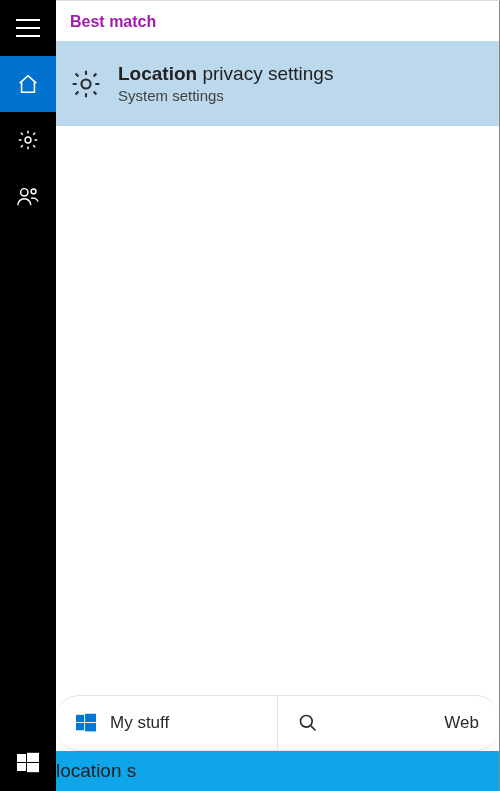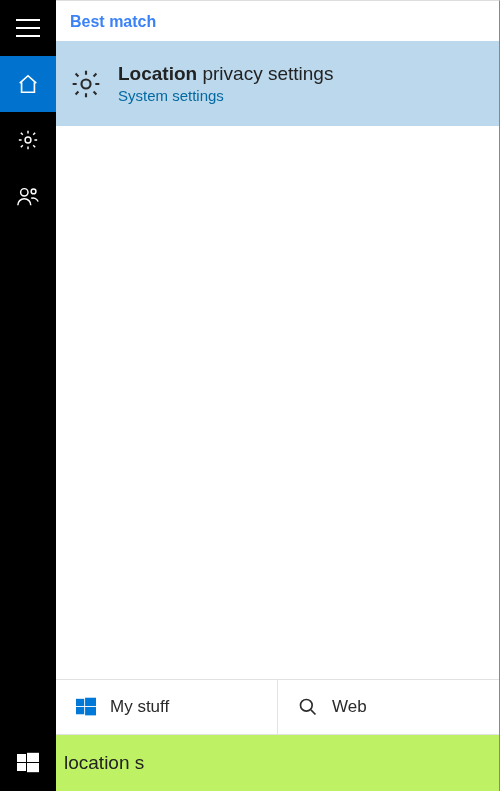--- a/index.html
+++ b/index.html
@@ -5,38 +5,38 @@
     * { margin: 0; padding: 0; box-sizing: border-box; font-family: "Segoe UI", Arial, sans-serif; }
     body { width: 500px; height: 791px; display: flex; background: #f7f7f7; overflow: hidden; }
     
     .sidebar { width: 56px; background: #000; display: flex; flex-direction: column; }
     .sb-item { height: 56px; display: flex; align-items: center; justify-content: center; color: #fff; cursor: pointer; }
     .sb-item.selected { background: #0173cf; }
     .sb-spacer { flex: 1; }
     
     .main { flex: 1; display: flex; flex-direction: column; background: #fff; border-right: 1px solid #888; border-top: 1px solid #ddd; }
     .results { flex: 1; }
-    .section-hdr { font-weight: 700; font-size: 16px; color: #3b82f6; padding: 12px 14px 10px; }
+    .section-hdr { font-weight: 700; font-size: 16px; color: #a21caf; padding: 12px 14px 10px; }
     
     .result { display: flex; align-items: center; padding: 10px 14px; }
     .result.best { background: #bcd8ec; padding: 22px 14px; }
     .result .ricon { width: 32px; display: flex; align-items: center; justify-content: center; color: #2c2c2c; flex-shrink: 0; }
     .result .ricon.sm { width: 26px; }
     .result .rtext { margin-left: 16px; }
     .title { font-size: 19px; color: #222; }
     .title .bold { font-weight: 700; }
-    .sub { font-size: 15px; color: #0369a1; margin-top: 2px; }
+    .sub { font-size: 15px; color: #404040; margin-top: 2px; }
     .single { font-size: 18px; color: #303030; }
     
-    .filter-row { display: flex; height: 56px; border-top: 1px solid #e2e2e2; border-bottom: 1px solid #e2e2e2; }
+    .filter-row { display: flex; height: 56px; border-top: 1px solid #e2e2e2; border-bottom: 1px solid #e2e2e2; border-radius: 23px; }
     .filter { flex: 1; display: flex; align-items: center; padding: 0 20px; cursor: pointer; }
     .filter .ftext { font-size: 17px; color: #2a2a2a; margin-left: 14px; }
-    .filter + .filter { border-left: 1px solid #e2e2e2; }
+    .filter + .filter { border-left: 1px solid #e2e2e2; justify-content: space-between; }
     
-    .search-row { height: 56px; display: flex; align-items: center; padding: 0 8px; background: #bef264; position: relative; }
+    .search-row { height: 40px; display: flex; align-items: center; padding: 0 0; background: #0ea5e9; position: relative; }
     .search-input { border: none; outline: none; background: transparent; font-size: 19px; color: #222; width: 100%; }
     
     svg { display: block; }
     
     .hamburger { width: 24px; height: 18px; display: flex; flex-direction: column; justify-content: space-between; }
     .hamburger span { display: block; height: 2px; background: #fff; }
   </style>
 </head>
 <body>
 

